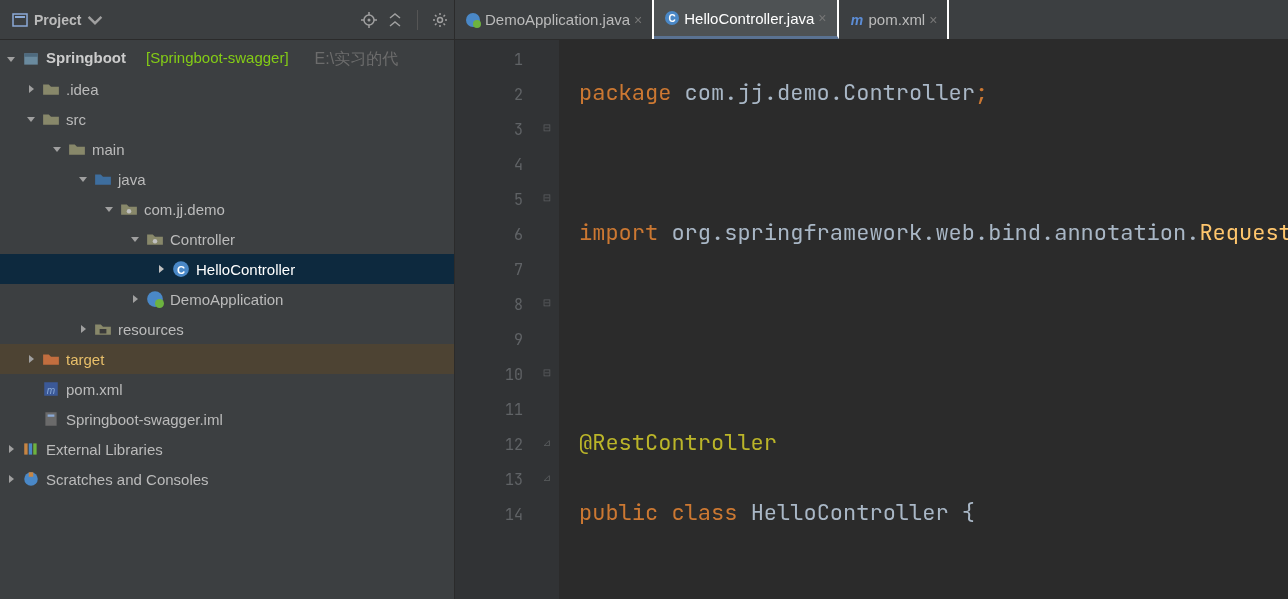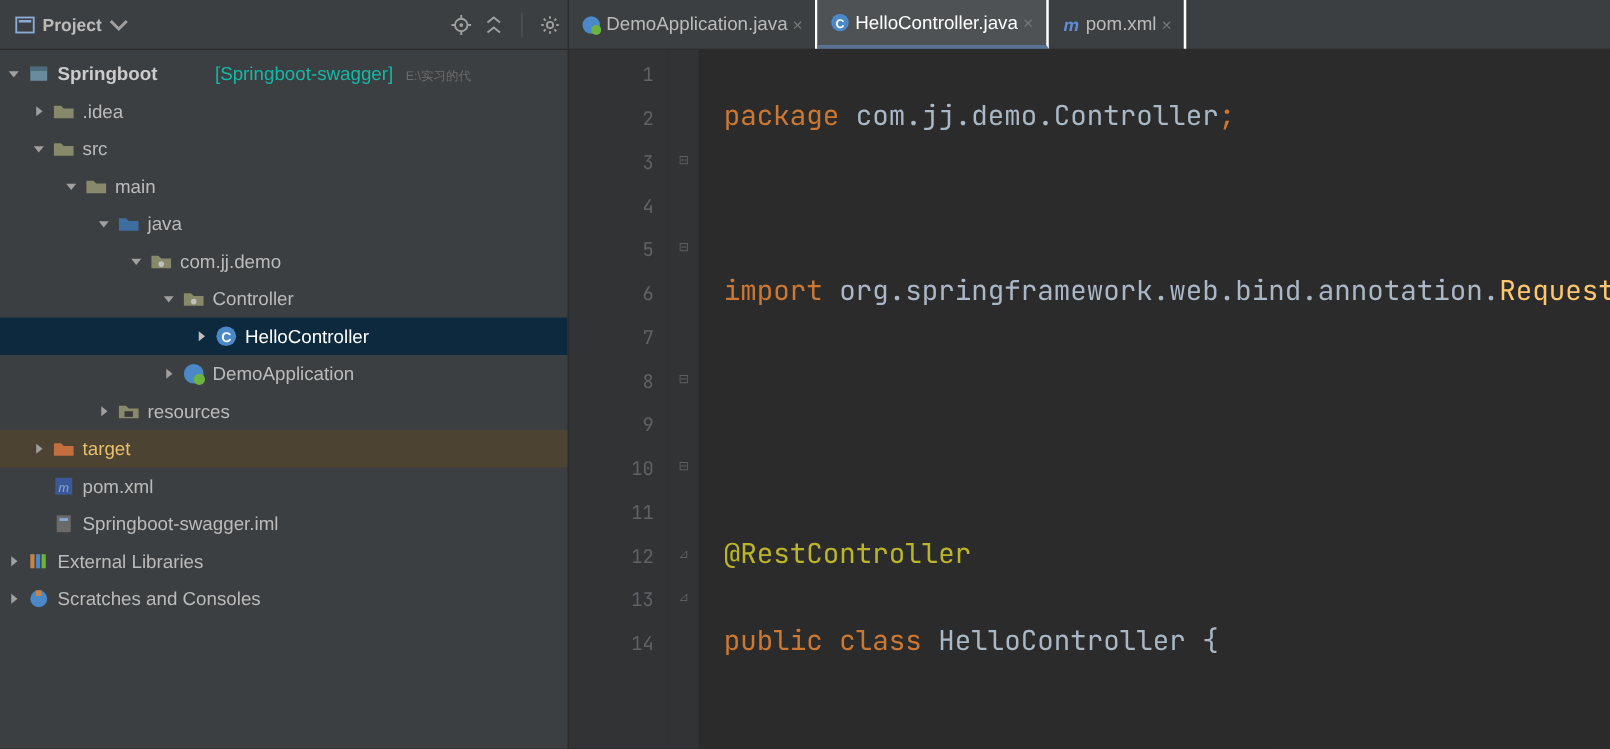--- a/index.html
+++ b/index.html
@@ -21,23 +21,23 @@
 .sidebar-header .spacer { flex: 1; }
 .toolbar-icons { display: flex; align-items: center; gap: 10px; }
 .toolbar-sep { width: 1px; height: 20px; background: #555; margin: 0 4px; }
 .tree { flex: 1; padding-top: 4px; overflow: hidden; }
 .tree-row { display: flex; align-items: center; height: 30px; font-size: 15px; color: #bbbbbb; white-space: nowrap; }
 .tree-row.selected { background: #0d293e; color: #ffffff; }
 .tree-row.dim-target { background: #4d4333; color: #e8bf6a; }
 .tree-arrow { width: 14px; height: 14px; display:flex; align-items:center; justify-content:center; margin-right: 4px; }
 .tree-arrow svg { width: 10px; height: 10px; }
 .tree-icon { width: 18px; height: 18px; margin-right: 6px; display:flex; align-items:center; justify-content:center; }
-.tree-label { display:flex; align-items:flex-end; gap:4px; }
-.bracketed { color: #14b8a6; margin-left: 42px; }
-.tree-path { color: #6c6c6c; margin-left: 6px; font-size: 10px; }
+.tree-label { display:flex; align-items:flex-start; gap:20px; }
+.bracketed { color: #84cc16; }
+.tree-path { color: #6c6c6c; margin-left: 6px; font-size: 16px; }
 .editor { flex: 1; display: flex; flex-direction: column; background: #2b2b2b; overflow:hidden; }
 .tabs { display: flex; height: 40px; background: #3c3f41; border-bottom: 1px solid #2b2b2b; }
 .tab { display: flex; align-items: center; padding: 0 10px; gap: 4px; border-right: 2px solid #ffffff; color: #bbbbbb; font-size: 15px; }
 .tab.active { background: #4e5254; color: #ffffff; border-bottom: 3px solid #5a7292; }
 .tab .tab-label { white-space: nowrap; }
 .close-x { color: #777; font-size: 14px; }
 .code-area { display:flex; flex:1; overflow:hidden; }
 .gutter { width: 80px; background: #313335; text-align:right; padding-top: 2px; font-family: Consolas, "JetBrains Mono", monospace; font-size: 15px; color: #606366; position:relative; }
 .gutter-line { height: 35px; display:flex; align-items:center; justify-content:flex-end; padding-right: 12px; position:relative; }
 .foldbar { width: 24px; background: #313335; }

